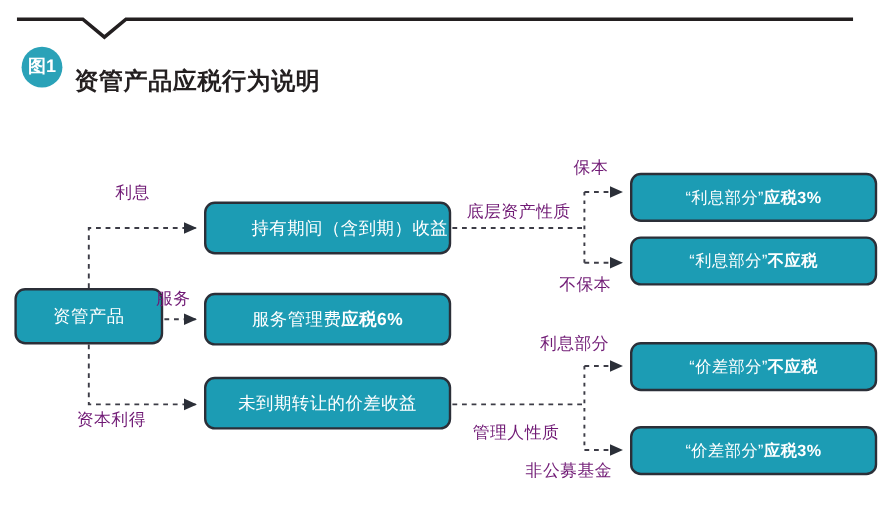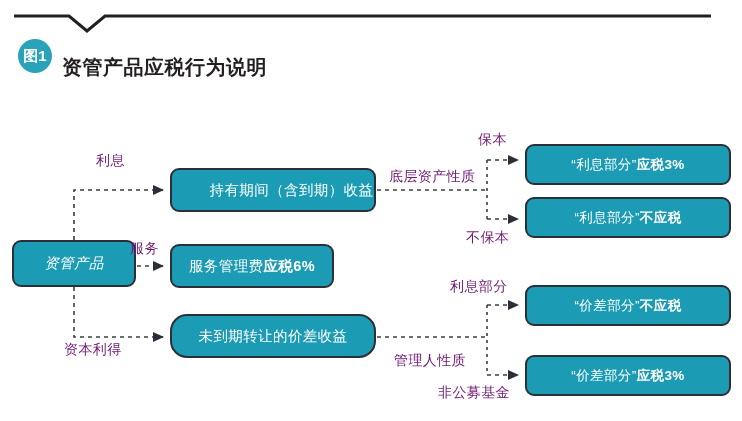--- a/index.html
+++ b/index.html
@@ -75,24 +75,24 @@
     justify-content: center;
     text-align: center;
     font-size: 14.5px;
     letter-spacing: 0.4px;
     white-space: nowrap;
     padding: 0 6px;
   }
   .node.n-small { font-size: 13.5px; }
   .node .b { font-weight: bold; }
 
-  #node-root   { left: 12px;  top: 240px; width: 124px; height: 47px; font-style: italic; }
+  #node-root   { left: 12px;  top: 240px; width: 124px; height: 47px; }
   #node-hold   { left: 170px; top: 168px; width: 206px; height: 44px; padding-left: 43px; }
-  #node-fee    { left: 170px; top: 244px; width: 164px; height: 44px; }
-  #node-xfer   { left: 170px; top: 314px; width: 206px; height: 44px; border-radius: 17px; }
+  #node-fee    { left: 170px; top: 244px; width: 206px; height: 44px; }
+  #node-xfer   { left: 170px; top: 314px; width: 206px; height: 44px; }
   #node-int-3  { left: 525px; top: 144px; width: 206px; height: 41px; }
   #node-int-no { left: 525px; top: 197px; width: 206px; height: 41px; }
   #node-cap-no { left: 525px; top: 285px; width: 206px; height: 41px; }
   #node-cap-3  { left: 525px; top: 355px; width: 206px; height: 41px; }
 
   
   .edge-label {
     position: absolute;
     font-size: 14px;
     color: #701a75;

